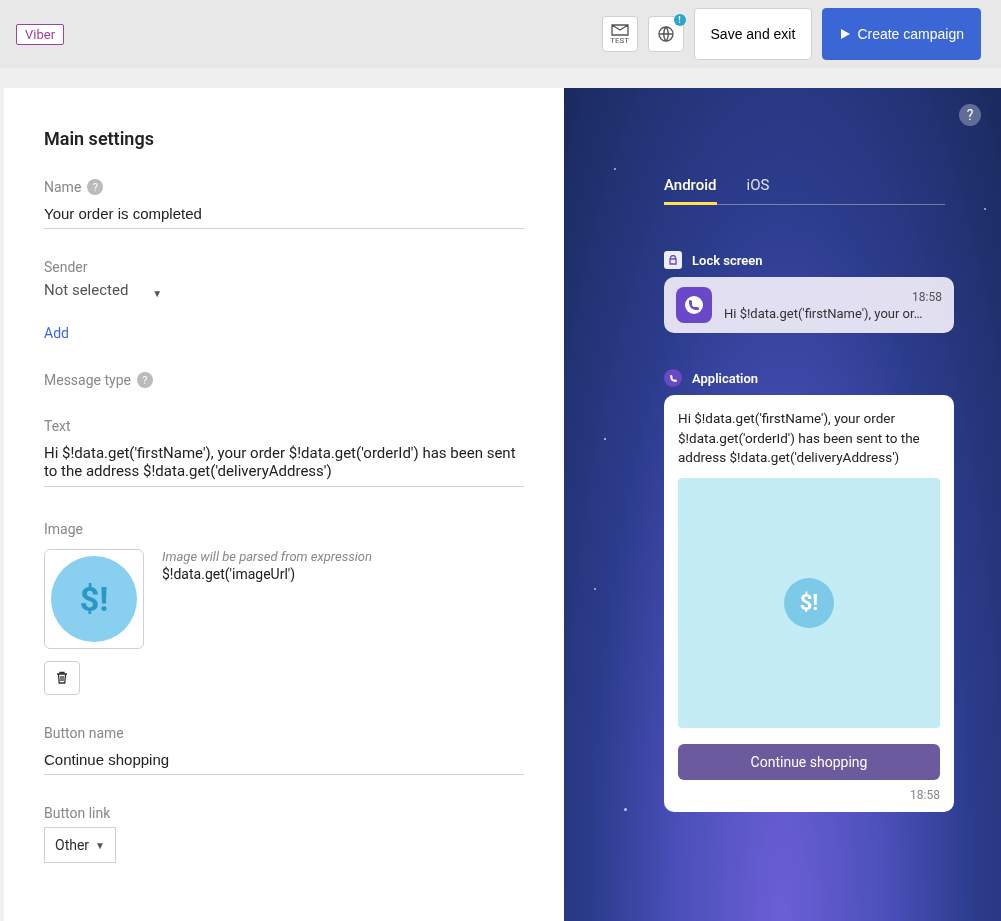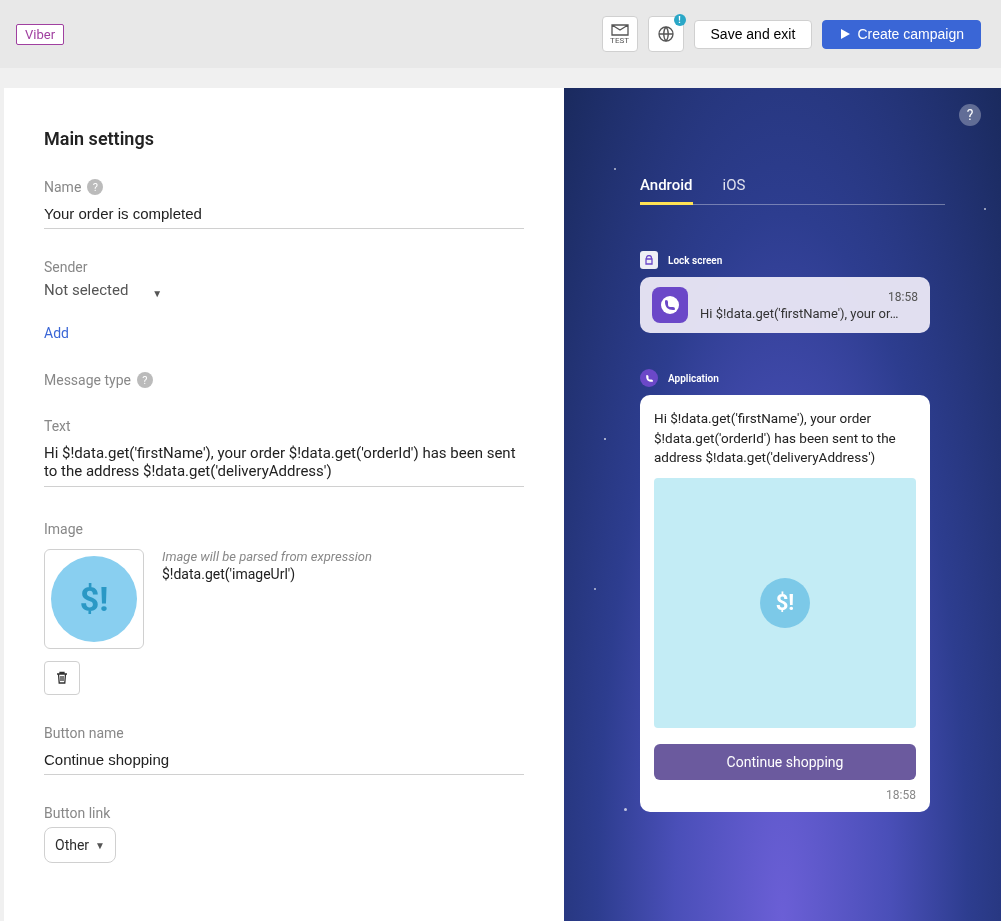--- a/index.html
+++ b/index.html
@@ -5,21 +5,21 @@
 * { box-sizing: border-box; margin: 0; padding: 0; }
 body { font-family: -apple-system, BlinkMacSystemFont, "Segoe UI", Roboto, Arial, sans-serif; background: #f0f0f0; color: #2d2d2d; width: 1001px; height: 921px; overflow: hidden; }
 
 
 .header { background: #e8e8e8; height: 68px; display: flex; align-items: center; justify-content: space-between; padding: 0 20px 0 8px; }
 .viber-tag { border: 1px solid #a040a0; color: #a040a0; background: #fff; padding: 2px 8px; font-size: 13px; border-radius: 2px; margin-left: 8px; }
 .header-actions { display: flex; align-items: center; gap: 10px; }
 .icon-btn { width: 36px; height: 36px; background: #fff; border: 1px solid #d0d0d0; border-radius: 4px; display: flex; flex-direction: column; align-items: center; justify-content: center; cursor: pointer; position: relative; }
 .icon-btn .tiny { font-size: 8px; color: #555; }
 .globe-dot { position: absolute; top: -3px; right: -3px; width: 12px; height: 12px; background: #2aa7c7; border-radius: 50%; color: #fff; font-size: 9px; display:flex; align-items:center; justify-content:center; font-weight:bold;}
-.btn { height: 29px; padding: 0 16px; border-radius: 4px; border: 1px solid #d0d0d0; background: #fff; font-size: 14px; cursor: pointer; display: flex; align-items: center; gap: 6px; }
+.btn { height: 52px; padding: 0 16px; border-radius: 4px; border: 1px solid #d0d0d0; background: #fff; font-size: 14px; cursor: pointer; display: flex; align-items: center; gap: 6px; }
 .btn-primary { background: #3a66d6; color: #fff; border-color: #3a66d6; }
 
 
 .main { display: flex; height: calc(100% - 68px); }
 .left { width: 560px; background: #fff; padding: 40px 40px 20px 40px; overflow-y: auto; margin-top: 20px; margin-left:4px; }
 .right { flex: 1; position: relative; background: radial-gradient(ellipse at 50% 100%, #6b5fd6 0%, #4a4fb8 35%, #2d3d8f 60%, #1a2a5e 100%); overflow: hidden; margin-top:20px; }
 
 .section-title { font-size: 18px; font-weight: 600; color: #222; margin-bottom: 30px; }
 .field { margin-bottom: 30px; }
 .field-label { color: #888; font-size: 14px; display: flex; align-items: center; gap: 6px; margin-bottom: 6px; }
@@ -34,30 +34,30 @@
 .image-row { display: flex; gap: 18px; align-items: flex-start; }
 .image-box { width: 100px; height: 100px; border: 1px solid #d0d0d0; border-radius: 6px; display: flex; align-items: center; justify-content: center; background: #fff; }
 .circle-img { width: 86px; height: 86px; background: #89cff0; border-radius: 50%; display: flex; align-items: center; justify-content: center; color: #2a98c5; font-size: 34px; font-weight: bold; }
 .image-meta .note { font-style: italic; color: #888; font-size: 13px; margin-bottom:2px;}
 .image-meta .expr { font-size: 14px; color: #222; }
 .btn-row { display: flex; gap: 12px; margin-top: 12px; }
 .small-btn { height: 34px; padding: 0 14px; border: 1px solid #d0d0d0; background: #fff; border-radius: 4px; font-size: 14px; cursor: pointer; display: flex; align-items: center; gap: 6px; }
 .icon-only { width: 36px; padding: 0; justify-content: center; }
 
 .link-row { display:flex; gap:12px; align-items:center; }
-.select-box { height: 36px; padding: 0 10px; border: 1px solid #d0d0d0; border-radius: 8px; display:flex; align-items:center; gap:6px; font-size:14px; cursor:pointer;}
+.select-box { height: 36px; padding: 0 10px; border: 1px solid #d0d0d0; border-radius: 0; display:flex; align-items:center; gap:6px; font-size:14px; cursor:pointer;}
 
 
 .help-float { position: absolute; top: 16px; right: 20px; width: 22px; height: 22px; background: rgba(255,255,255,0.3); color: #fff; border-radius: 50%; display:flex; align-items:center; justify-content:center; font-size:14px; cursor:pointer;}
-.preview-wrap { padding: 88px 56px 20px 76px; color:#fff;}
+.preview-wrap { padding: 88px 56px 20px 100px; color:#fff;}
 .tabs { display:flex; gap: 30px; border-bottom: 1px solid rgba(255,255,255,0.35); padding-bottom:0; margin-bottom: 46px; font-size:15px;}
 .tab { padding-bottom: 8px; cursor:pointer; color: rgba(255,255,255,0.85);}
 .tab.active { color:#fff; border-bottom: 3px solid #ffe254; font-weight:500; margin-bottom:-1px;}
 
-.preview-label { display:flex; align-items:center; gap:10px; font-size:10px; font-weight:600; color:#fff; margin-bottom:8px;}
+.preview-label { display:flex; align-items:center; gap:10px; font-size:13px; font-weight:600; color:#fff; margin-bottom:8px;}
 .lock-icon, .app-icon-s { width:18px; height:18px; background: rgba(255,255,255,0.92); border-radius:3px; display:flex; align-items:center; justify-content:center; color:#6b48c8; font-size:11px; flex-shrink:0;}
 .app-icon-s { background:#6b48c8; color:#fff; border-radius:50%;}
 
 .notif-card { background: rgba(235,232,245,0.95); border-radius: 10px; padding: 10px 12px; display:flex; align-items:center; gap:12px; width: 290px; margin-bottom: 36px;}
 .notif-icon { width:36px; height:36px; background:#6b48c8; border-radius:8px; display:flex; align-items:center; justify-content:center; flex-shrink:0;}
 .notif-body { flex:1; min-width:0;}
 .notif-time { text-align:right; font-size:12px; color:#555; margin-bottom:2px;}
 .notif-text { font-size:13px; color:#333; white-space:nowrap; overflow:hidden; text-overflow:ellipsis;}
 
 .msg-card { background:#fff; border-radius:10px; width: 290px; padding: 14px 14px 10px 14px; color:#222;}

